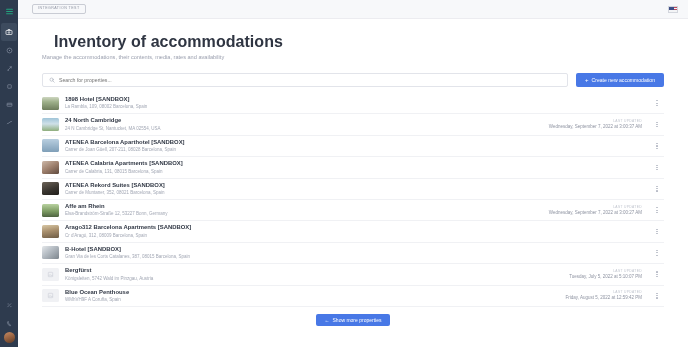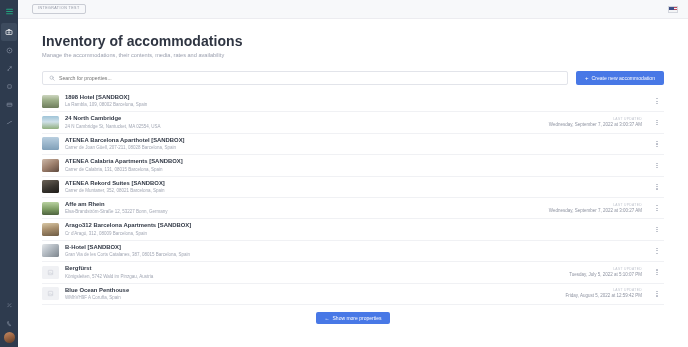--- a/index.html
+++ b/index.html
@@ -74,23 +74,24 @@
   }
   .flag .canton {
     position: absolute; left: 0; top: 0;
     width: 4.6px; height: 3.8px;
     background: #3d4e86;
   }
 
   .content { padding: 14px 24px 0 24px; }
 
   .page-title {
-    font-size: 14px; font-weight: bold;
+    font-size: 16px; font-weight: bold;
     color: #2f3542; letter-spacing: .05px;
     margin-bottom: 3px;
+    margin-left: 12px;
   }
   .page-sub {
     font-size: 5.6px; color: #9a9fae;
     margin-bottom: 13px;
   }
 
   
   .search-row { display: flex; align-items: center; gap: 8px; }
   .search-box {
     flex: 1 1 auto;

